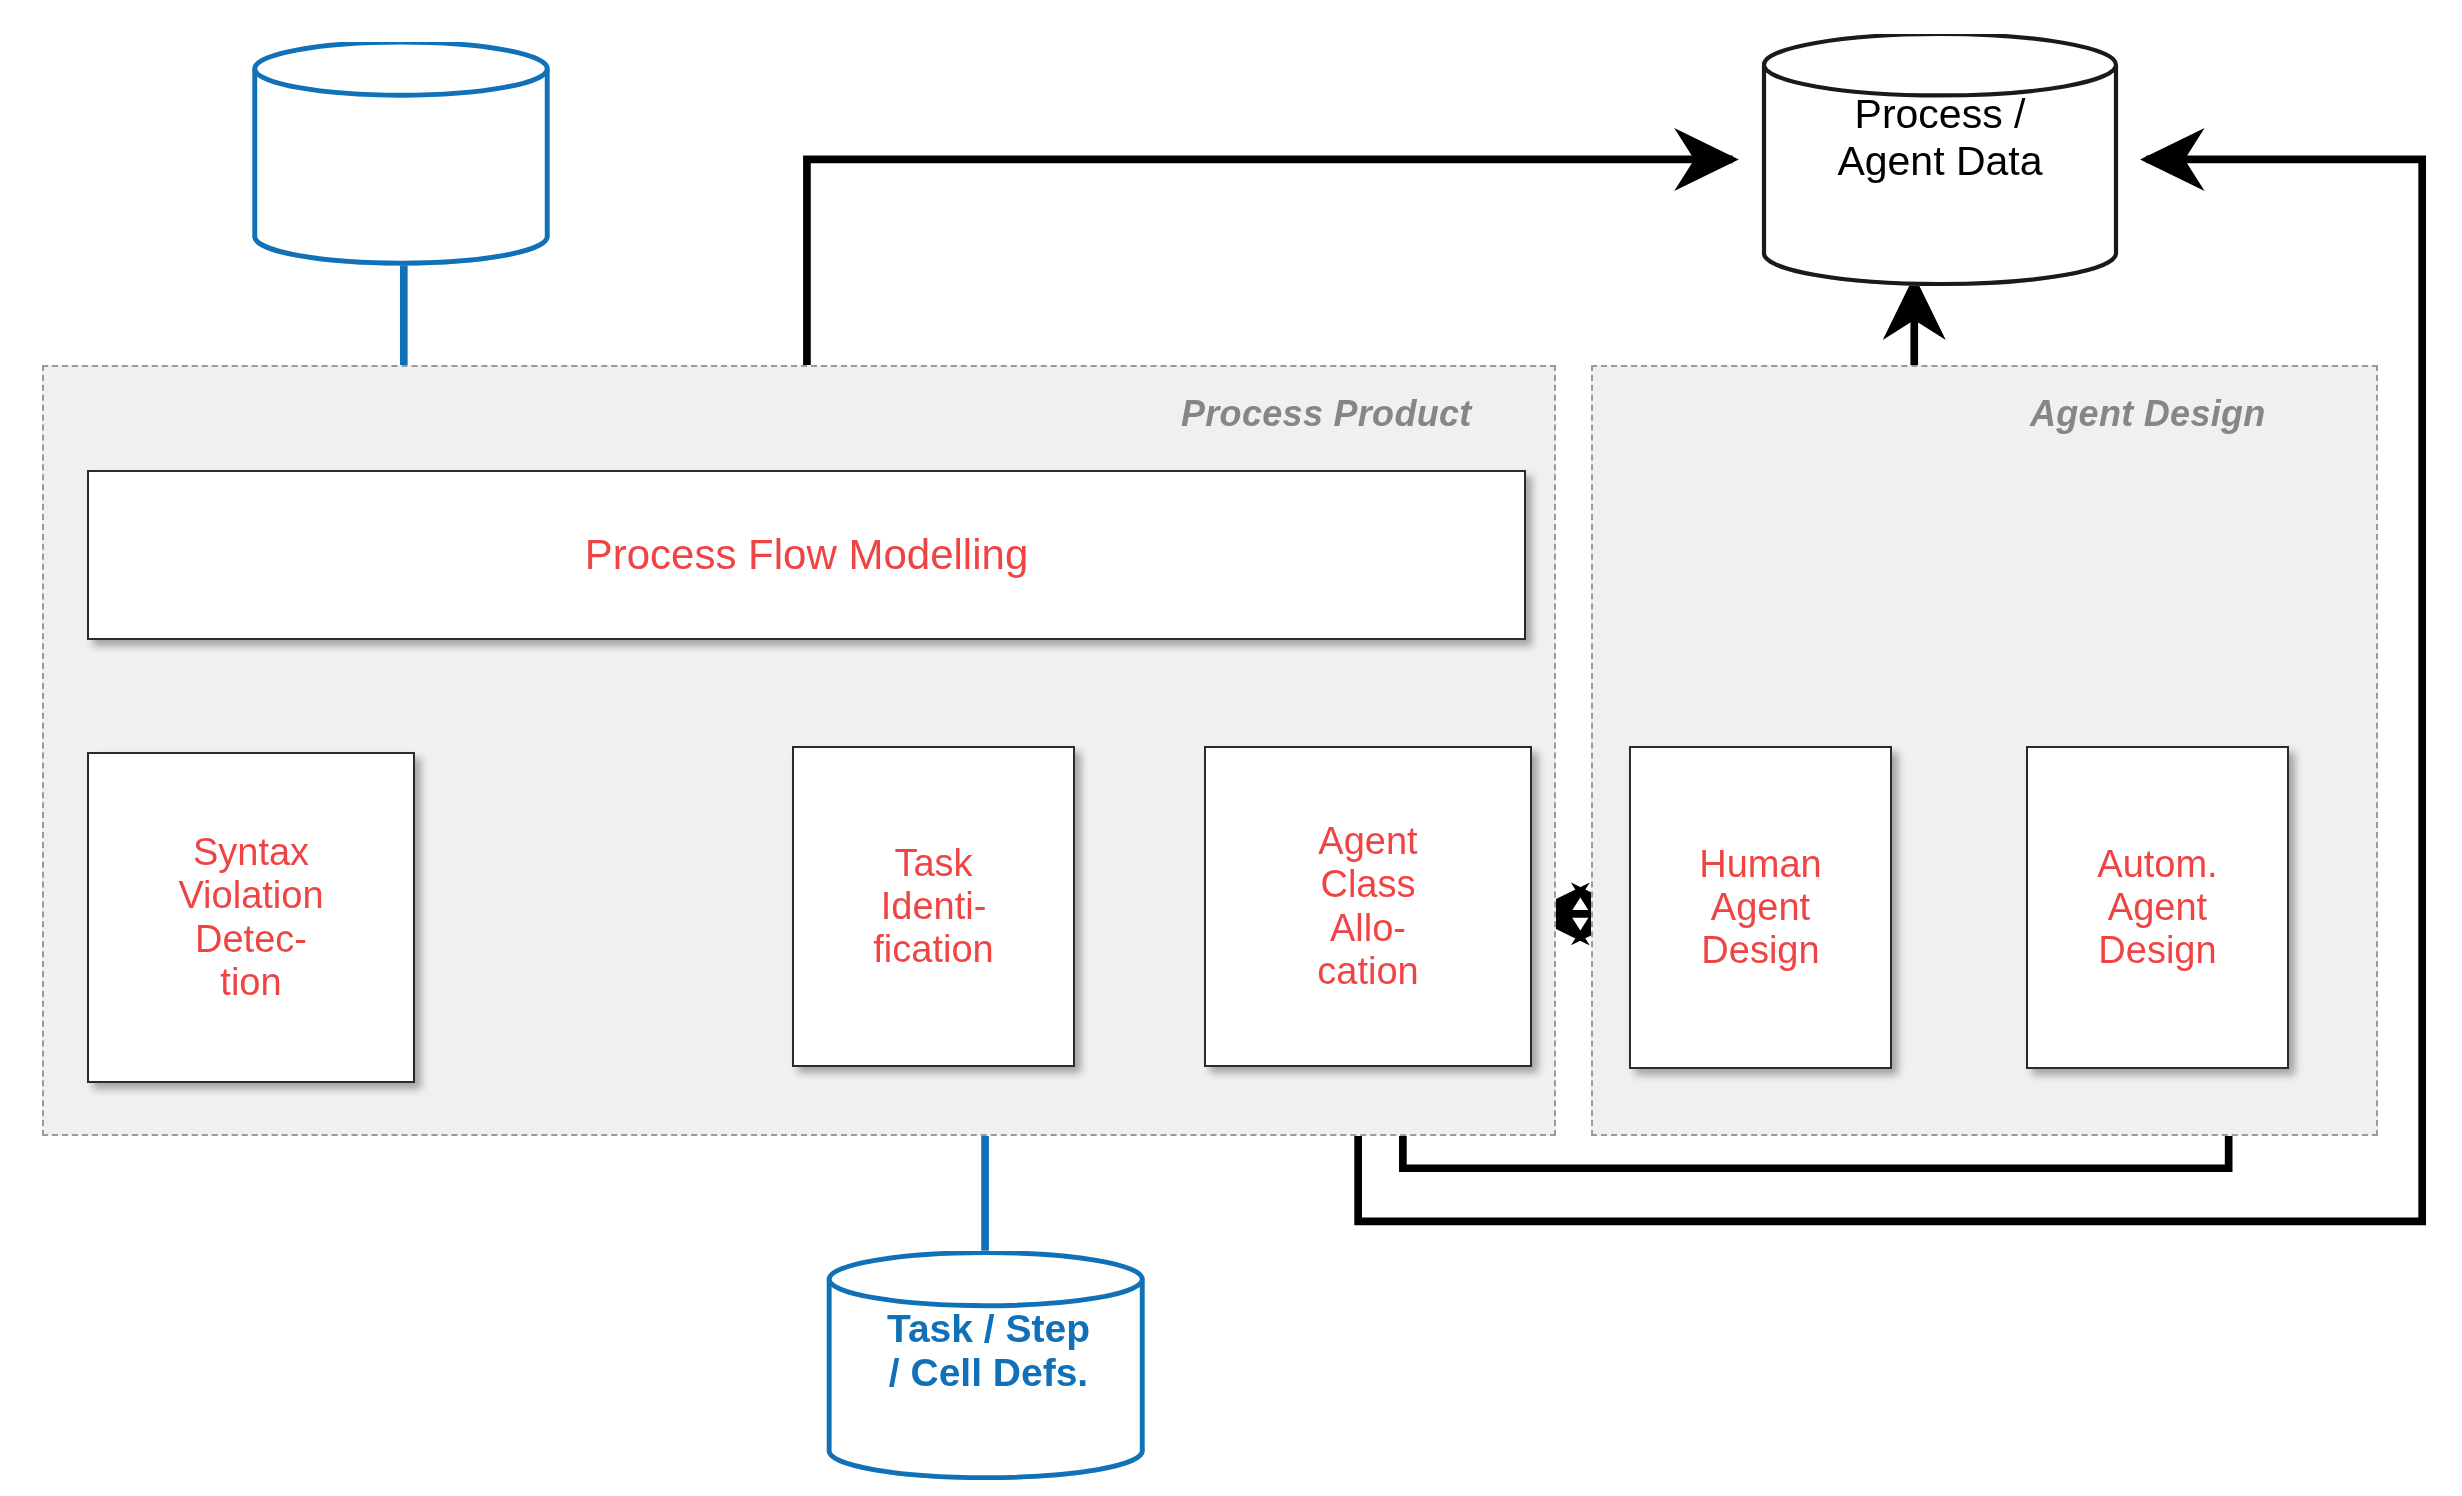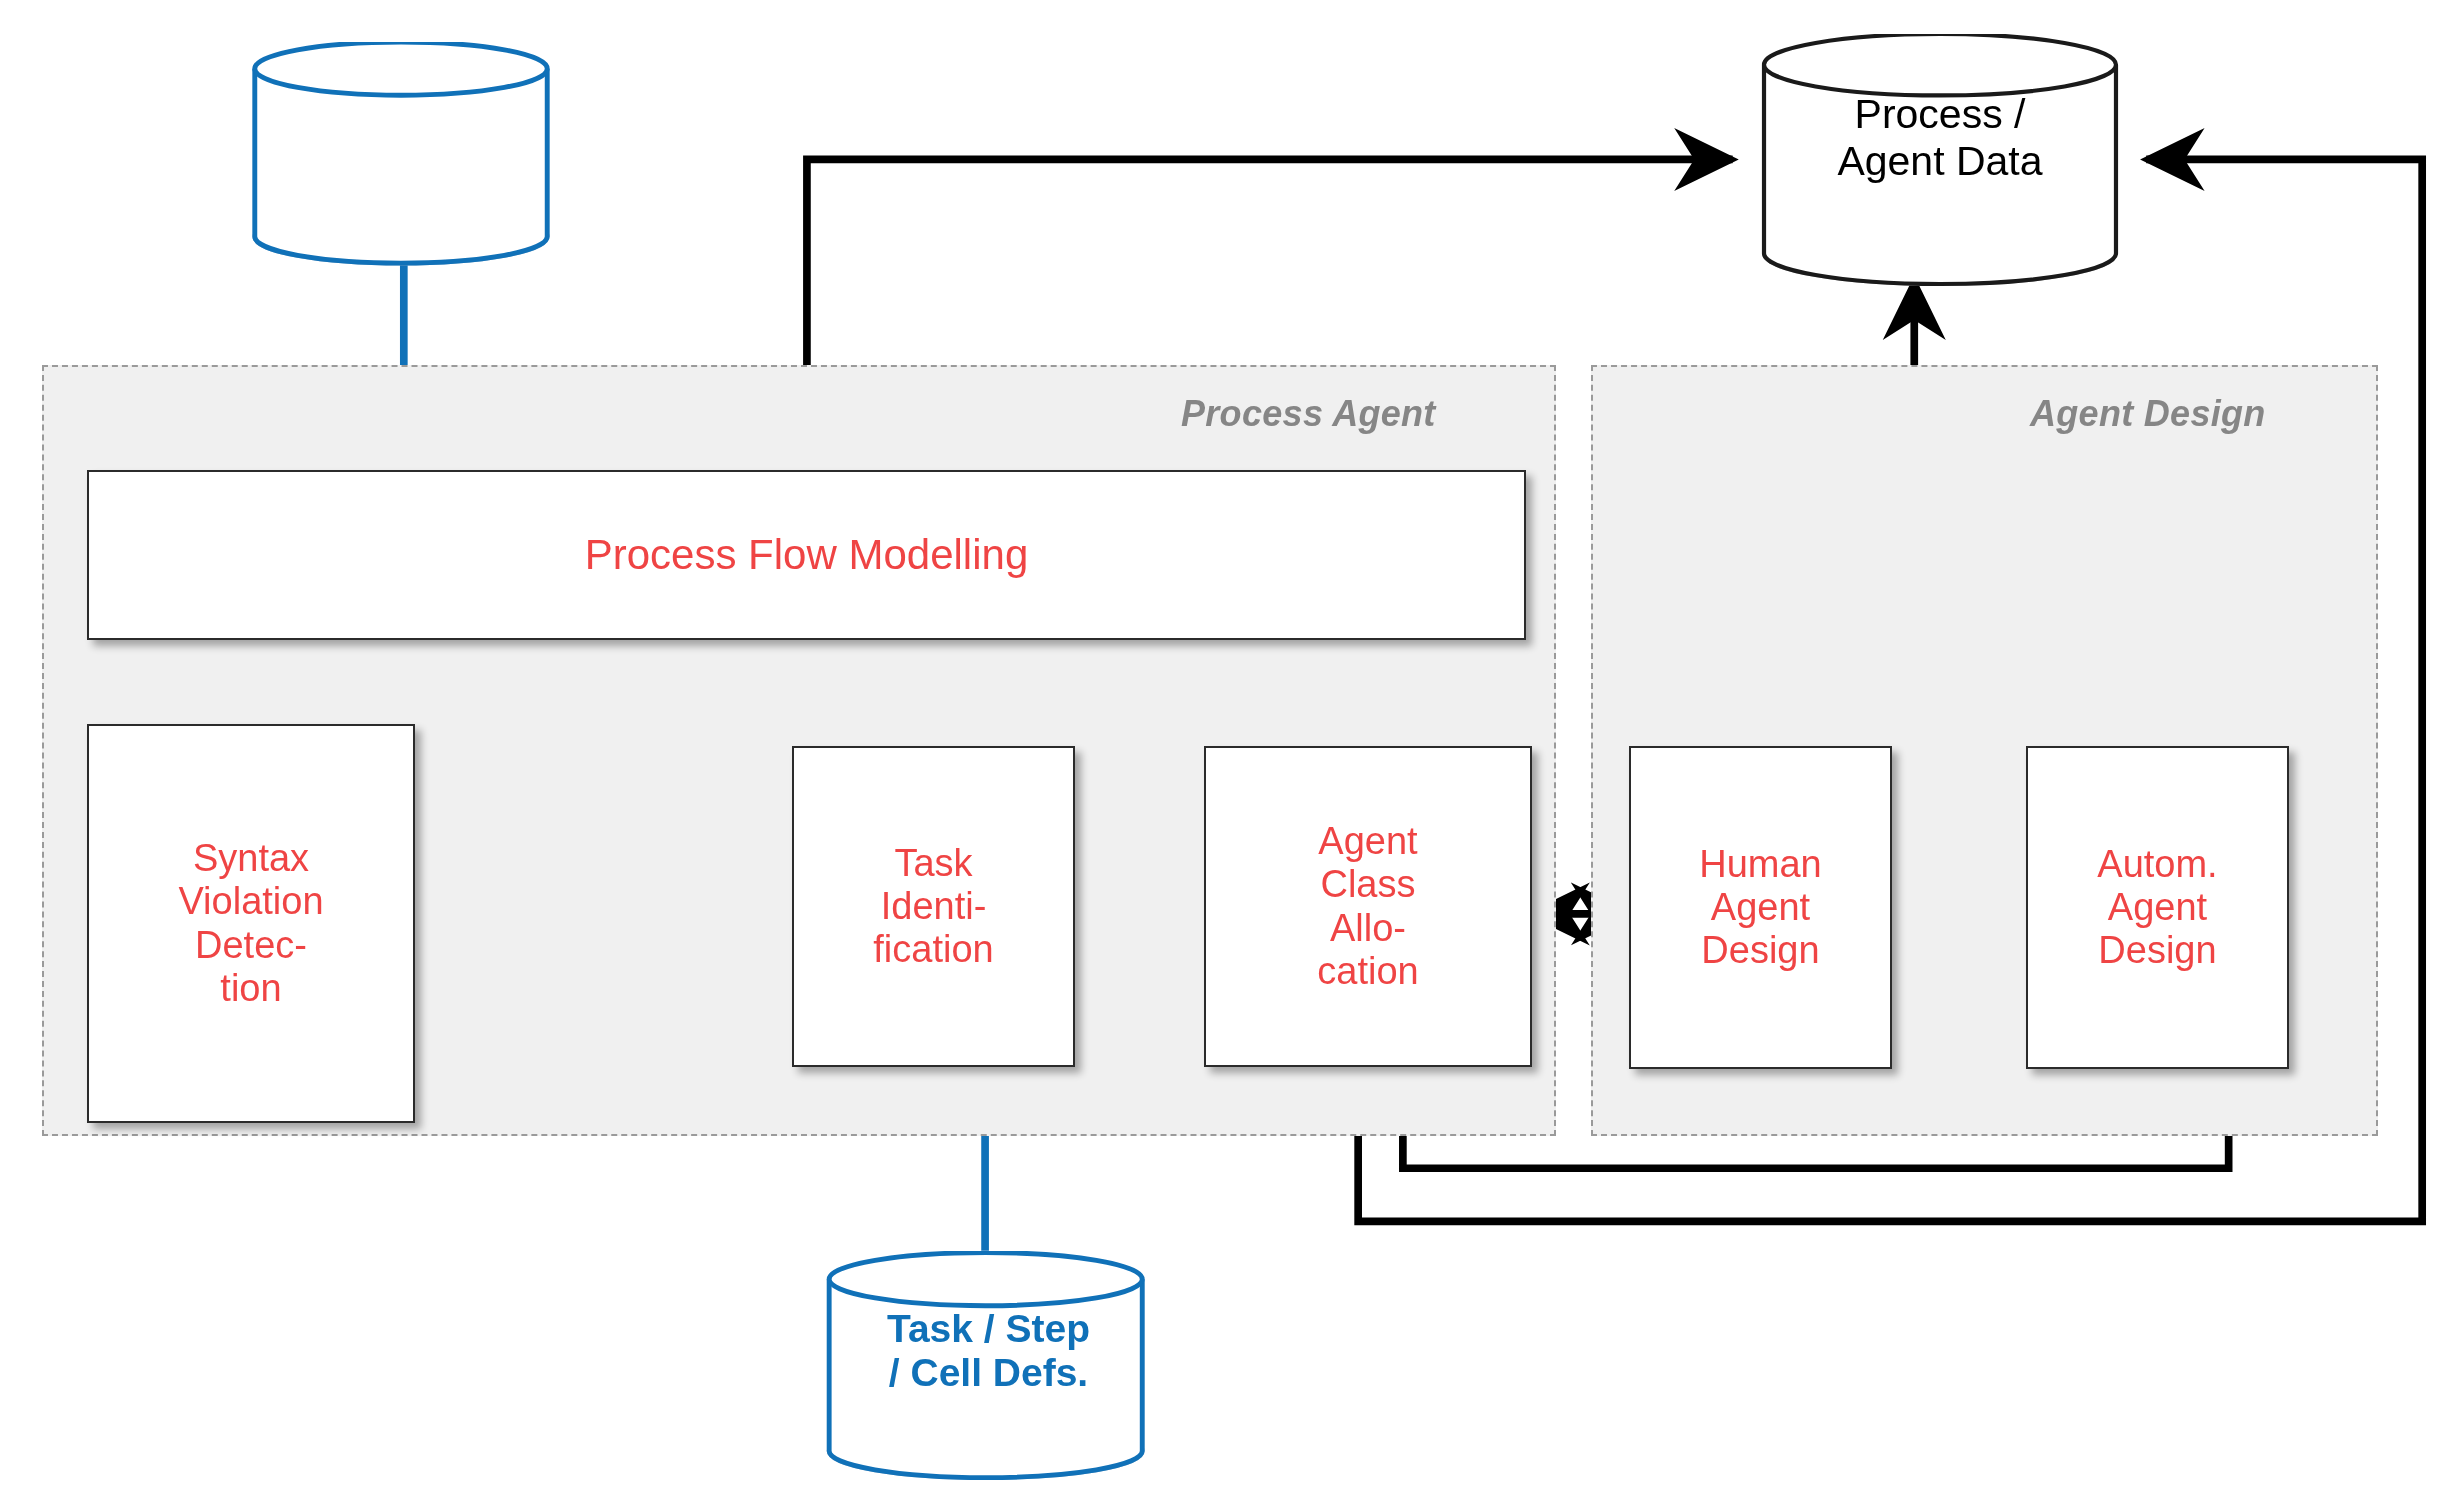--- a/index.html
+++ b/index.html
@@ -81,31 +81,31 @@
       <path d="M3190,1530 L3190,1672 L2008,1672 L2008,1528" fill="none" stroke="#000" stroke-width="11" marker-end="url(#ahB)"></path>
     </g>
 
     <g>
       <path d="M3072,228 L3467,228 L3467,1748 L1944,1748 L1944,1528" fill="none" stroke="#000" stroke-width="11" marker-start="url(#ahBs)" marker-end="url(#ahB)"></path>
     </g>
   </svg>
 
   <div class="grp" style="left:42px;top:365px;width:1514px;height:771px;">
   </div>
-  <div class="grp-label" style="left:1181px;top:393px;">Process Agent</div>
+  <div class="grp-label" style="left:1181px;top:393px;">Process Product</div>
 
   <div class="grp" style="left:1591px;top:365px;width:787px;height:771px;">
   </div>
   <div class="grp-label" style="left:2030px;top:393px;">Agent Design</div>
 
   <div class="box pfm" style="left:87px;top:470px;width:1439px;height:170px;">
     <span>Process Flow Modelling</span>
   </div>
 
-  <div class="box sm" style="left:87px;top:724px;width:328px;height:399px;justify-content:center;">
+  <div class="box sm" style="left:87px;top:752px;width:328px;height:331px;justify-content:center;">
     <span style="white-space:pre-line;">Syntax
 Violation
 Detec-
 tion</span>
   </div>
 
 
   <div class="box sm" style="left:792px;top:746px;width:283px;height:321px;justify-content:center;">
     <span style="white-space:pre-line;">Task
 Identi-

